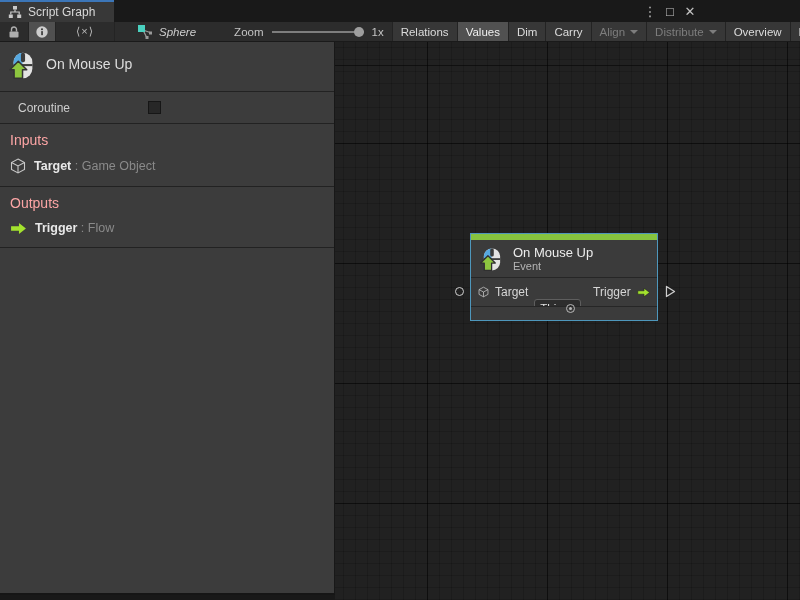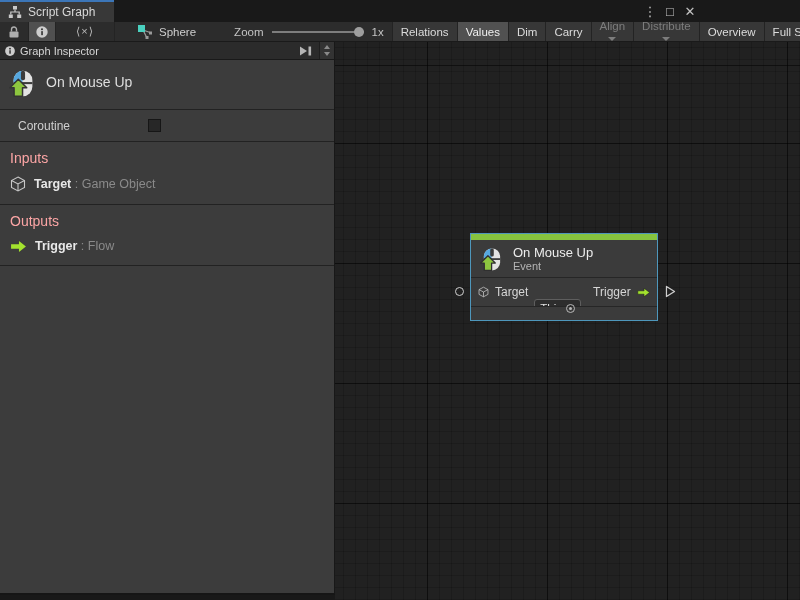--- a/index.html
+++ b/index.html
@@ -13,31 +13,31 @@
   .tabbar-spacer { flex:1; }
   .win-controls { display:flex; align-items:center; gap:4px; padding-right:6px; }
   .win-btn { color:#c2c2c2; font-size:13px; width:16px; text-align:center; cursor:default; }
 
   
   .toolbar { position:absolute; left:0; top:22px; width:800px; height:20px; background:#2c2c2c; border-bottom:1px solid #1a1a1a; display:flex; align-items:stretch; font-size:11.5px; }
   .tbtn { display:flex; align-items:center; justify-content:center; padding:0 6px; border-right:1px solid #242424; color:#cfcfcf; }
   .tbtn.active { background:#505050; }
   .code-glyph { color:#b9b9b9; font-size:11px; letter-spacing:1px; padding:0 14px; }
   .obj-group { display:flex; align-items:center; gap:6px; padding:0 10px 0 22px; }
-  .obj-label { color:#cfcfcf; }
+  .obj-label { color:#cfcfcf;font-style:italic; }
   .zoom-group { display:flex; align-items:center; gap:8px; padding:0 8px 0 28px; }
   .zoom-label { color:#c4c4c4; }
   .slider { position:relative; width:92px; height:10px; display:flex; align-items:center; }
   .slider-track { width:100%; height:2px; background:#7e7e7e; }
   .slider-handle { position:absolute; right:0; top:0; width:10px; height:10px; border-radius:50%; background:#9e9e9e; }
   .zoom-value { color:#c4c4c4; }
   .tb-right { margin-left:auto; display:flex; align-items:stretch; }
   .rbtn { background:#373737; border-left:1px solid #232323; display:flex; align-items:center; gap:5px; padding:0 8px; color:#dcdcdc; white-space:nowrap;justify-content:flex-end; }
   .rbtn.active { background:#515151; color:#f0f0f0; }
-  .rbtn.disabled { color:#7d7d7d;flex-direction:column; }
+  .rbtn.disabled { color:#7d7d7d; }
   .dd-arrow { width:0; height:0; border-left:4px solid transparent; border-right:4px solid transparent; border-top:4px solid #7d7d7d; display:inline-block; }
 
   
   .inspector { position:absolute; left:0; top:42px; width:335px; height:553px; background:#3c3c3c; border-right:1px solid #181818; border-bottom:2px solid #161616; }
   .insp-header { height:18px; background:#2b2b2b; border-bottom:1px solid #191919; display:flex; align-items:center; padding-left:4px; font-size:11px; color:#d6d6d6; }
   .insp-header-label { margin-left:4px; flex:1; }
   .insp-dock { display:flex; align-items:center; padding:0 6px; border-right:1px solid #1e1e1e; height:100%; }
   .spinner { width:14px; height:100%; display:flex; flex-direction:column; align-items:center; justify-content:center; gap:3px; background:#333333; }
   .spin-up { width:0; height:0; border-left:3.5px solid transparent; border-right:3.5px solid transparent; border-bottom:4px solid #8a8a8a; }
   .spin-down { width:0; height:0; border-left:3.5px solid transparent; border-right:3.5px solid transparent; border-top:4px solid #8a8a8a; }
@@ -202,38 +202,20 @@
     </div>
     <div class="node-div"></div>
     <div class="node-footer"></div>
   </div>
   <svg class="port-tri" width="11" height="13" viewBox="0 0 11 13">
     <polygon points="1.5,1.5 9.5,6.5 1.5,11.5" fill="none" stroke="#cfcfcf" stroke-width="1.3" stroke-linejoin="round"></polygon>
   </svg>
 </div>
 
 <div class="inspector">
-  <div class="insp-header">
-    <svg width="12" height="12" viewBox="0 0 16 16">
-      <circle cx="8" cy="8" r="6.5" fill="#cdcdcd"></circle>
-      <rect x="7.1" y="7" width="1.9" height="4.6" fill="#2b2b2b"></rect>
-      <circle cx="8" cy="4.9" r="1.2" fill="#2b2b2b"></circle>
-    </svg>
-    <span class="insp-header-label">Graph Inspector</span>
-    <div class="insp-dock">
-      <svg width="14" height="14" viewBox="0 0 14 14">
-        <polygon points="1,2.5 8,7 1,11.5" fill="#b4b4b4"></polygon>
-        <rect x="9.5" y="2.5" width="2.6" height="9" fill="#b4b4b4"></rect>
-      </svg>
-    </div>
-    <div class="spinner">
-      <span class="spin-up"></span>
-      <span class="spin-down"></span>
-    </div>
-  </div>
 
   <div class="unit-section">
     <svg width="30" height="30" viewBox="0 0 32 32">
       <path d="M6 13 a10 10 0 0 1 20 0 v7 a10 10 0 0 1 -20 0 z" fill="#e3e3e3"></path>
       <path d="M15.5 3 A10 10 0 0 0 6 13 V16 H15.5 Z" fill="#56a8e0"></path>
       <rect x="13.8" y="3" width="4.4" height="10" rx="2" fill="#3c3c3c"></rect>
       <rect x="6" y="15" width="20" height="2.2" fill="#3c3c3c"></rect>
       <polygon points="11,12 20,21 15.5,21 15.5,30 6.5,30 6.5,21 2,21" fill="#8dc63f" stroke="#333" stroke-width="1.6" stroke-linejoin="round"></polygon>
     </svg>
     <span class="unit-title">On Mouse Up</span>

